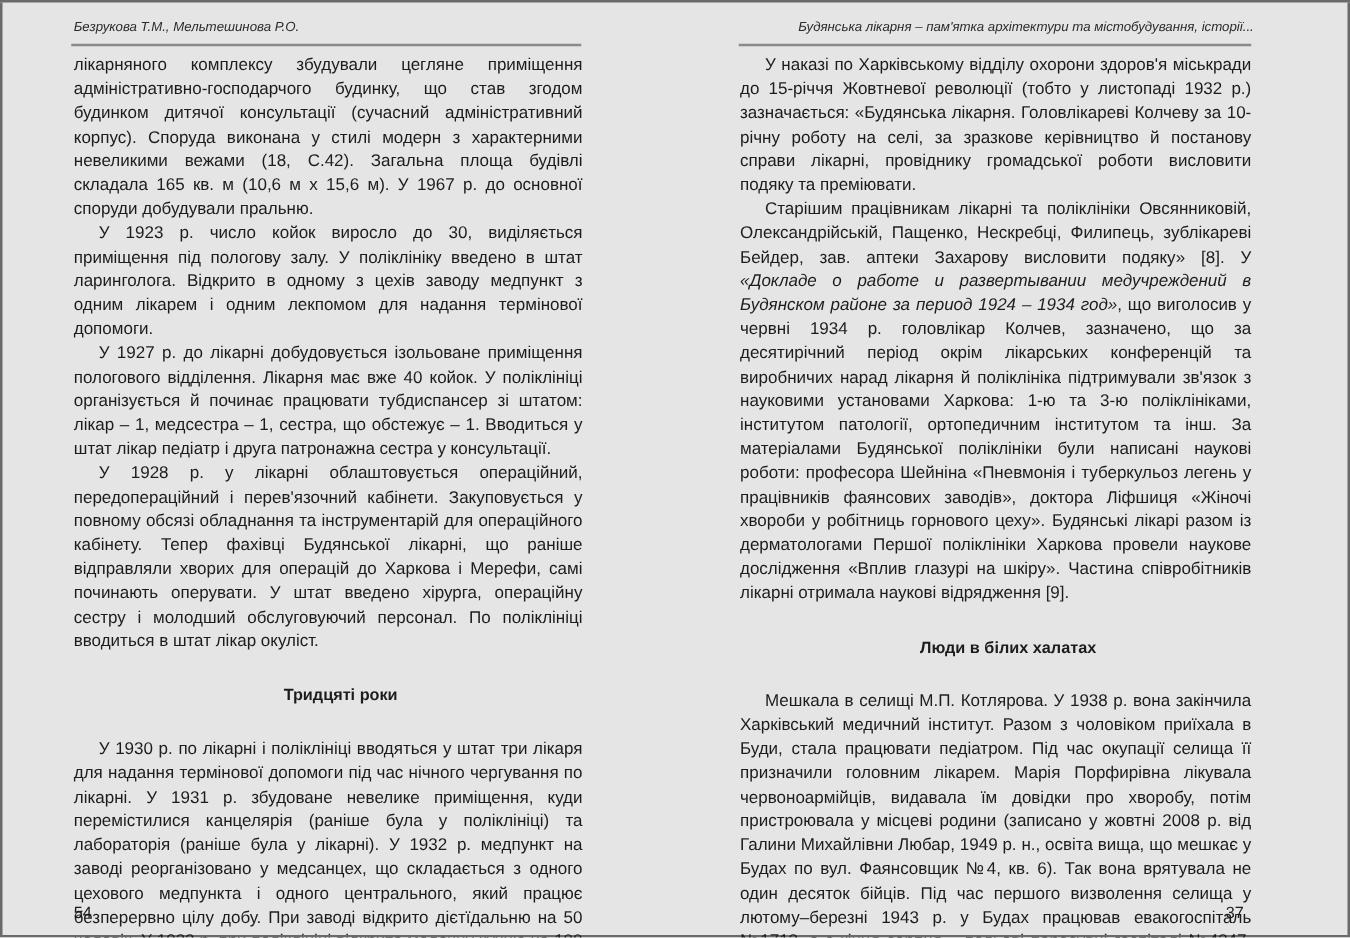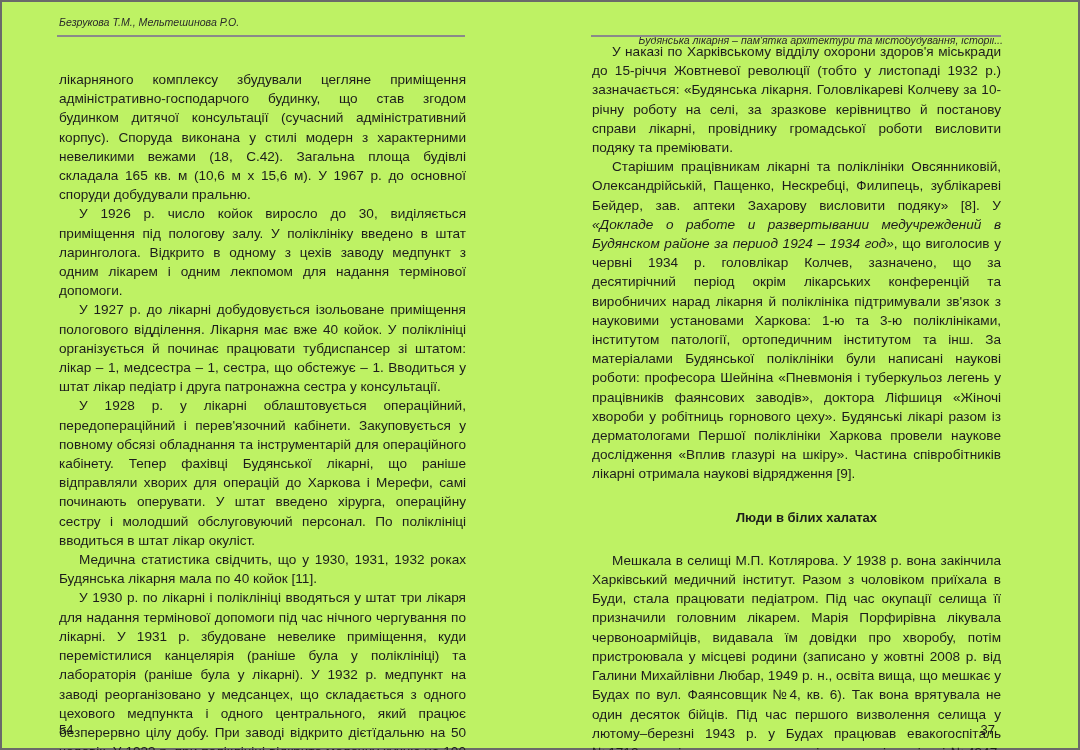--- a/index.html
+++ b/index.html
@@ -1,65 +1,65 @@
 <!DOCTYPE html>
 <html><head>
   <meta charset="utf-8">
   <style>
     * { box-sizing: border-box; margin: 0; padding: 0; }
     html, body { width: 1080px; height: 750px; background: #ffffff; overflow: hidden; }
     body { font-family: "Liberation Sans", sans-serif; color: #1a1a1a; position: relative; }
     .spread {
       position: absolute; left: 0; top: 0; width: 1080px; height: 750px;
       border-top: 2px solid #6a6a6a; border-bottom: 2px solid #6a6a6a;
-      background: #bef264;
+      background: #e5e5e5;
     }
     .page { position: absolute; top: 0; height: 746px; }
     .page.left { left: 0; width: 540px; border-left: 2px solid #6a6a6a; }
     .page.right { left: 540px; width: 540px; border-right: 2px solid #6a6a6a; }
     .running-head {
       position: absolute; top: 14px; font-style: italic; font-size: 10.6px; color: #2a2a2a;
       letter-spacing: 0;
     }
     .left .running-head { left: 57px; }
-    .right .running-head { right: 75px; text-align: right; margin-top: 18px; }
+    .right .running-head { right: 75px; text-align: right; }
     .head-rule { position: absolute; top: 33px; height: 2px; background: #8a8a8a; }
     .left .head-rule { left: 55px; width: 408px; }
     .right .head-rule { left: 51px; width: 410px; }
     .body {
       position: absolute; top: 40px; font-size: 13.6px; line-height: 19.2px;
       text-align: justify; color: #1c1c1c;
     }
     .left .body { left: 57px; width: 407px; }
     .right .body { left: 52px; width: 409px; }
     .body p { text-indent: 20px; }
-    .body p.noindent { text-indent: 0; margin-top: 28px; }
+    .body p.noindent { text-indent: 0; }
     .body em { }
     .section-title {
       font-weight: bold; font-size: 13px; text-indent: 20px; text-align: center;
       margin: 24px 0 24px 0;
     }
     .page-number { position: absolute; top: 720px; font-size: 13px; }
     .left .page-number { left: 57px; }
     .right .page-number { right: 83px; }
   </style>
 </head>
 <body>
 
 <div class="spread">
 
   <div class="page left">
     <div class="running-head">Безрукова Т.М., Мельтешинова Р.О.</div>
     <div class="head-rule"></div>
     <div class="body">
       <p class="noindent">лікарняного комплексу збудували цегляне приміщення адміністративно-господарчого будинку, що став згодом будинком дитячої консультації (сучасний адміністративний корпус). Споруда виконана у стилі модерн з характерними невеликими вежами (18, С.42). Загальна площа будівлі складала 165 кв. м (10,6 м х 15,6 м). У 1967 р. до основної споруди добудували пральню.</p>
-      <p>У 1926 р. число койок виросло до 30, виділяється приміщення під пологову залу. У поліклініку введено в штат ларинголога. Відкрито в одному з цехів заводу медпункт з одним лікарем і одним лекпомом для надання термінової допомоги.</p>
+      <p>У 1923 р. число койок виросло до 30, виділяється приміщення під пологову залу. У поліклініку введено в штат ларинголога. Відкрито в одному з цехів заводу медпункт з одним лікарем і одним лекпомом для надання термінової допомоги.</p>
       <p>У 1927 р. до лікарні добудовується ізольоване приміщення пологового відділення. Лікарня має вже 40 койок. У поліклініці організується й починає працювати тубдиспансер зі штатом: лікар – 1, медсестра – 1, сестра, що обстежує – 1. Вводиться у штат лікар педіатр і друга патронажна сестра у консультації.</p>
       <p>У 1928 р. у лікарні облаштовується операційний, передопераційний і перев'язочний кабінети. Закуповується у повному обсязі обладнання та інструментарій для операційного кабінету. Тепер фахівці Будянської лікарні, що раніше відправляли хворих для операцій до Харкова і Мерефи, самі починають оперувати. У штат введено хірурга, операційну сестру і молодший обслуговуючий персонал. По поліклініці вводиться в штат лікар окуліст.</p>
-      <p>Медична статистика свідчить, що у 1930, 1931, 1932 роках Будянська лікарня мала по 40 койок [11].</p>
+      <h2 class="section-title">Тридцяті роки</h2>
       <p>У 1930 р. по лікарні і поліклініці вводяться у штат три лікаря для надання термінової допомоги під час нічного чергування по лікарні. У 1931 р. збудоване невелике приміщення, куди перемістилися канцелярія (раніше була у поліклініці) та лабораторія (раніше була у лікарні). У 1932 р. медпункт на заводі реорганізовано у медсанцех, що складається з одного цехового медпункта і одного центрального, який працює безперервно цілу добу. При заводі відкрито дієтїдальню на 50 чоловік. У 1933 р. при поліклініці відкрито молочну кухню на 100 чоловік, організовано їдальню для співробітників лікарні й поліклініки. Як зазначав головлікар Колчев, на 1934 р для Будянського району потрібно мати заразний барак, для лікарні й поліклініки – рентгенкабінет і для будянських шкіл – шкільно-санітарного лікаря [9].</p>
     </div>
     <div class="page-number">54</div>
   </div>
 
   <div class="page right">
     <div class="running-head">Будянська лікарня – пам'ятка архітектури та містобудування, історії...</div>
     <div class="head-rule"></div>
     <div class="body">
       <p>У наказі по Харківському відділу охорони здоров'я міськради до 15-річчя Жовтневої революції (тобто у листопаді 1932 р.) зазначається: «Будянська лікарня. Головлікареві Колчеву за 10-річну роботу на селі, за зразкове керівництво й постанову справи лікарні, провіднику громадської роботи висловити подяку та преміювати.</p>

